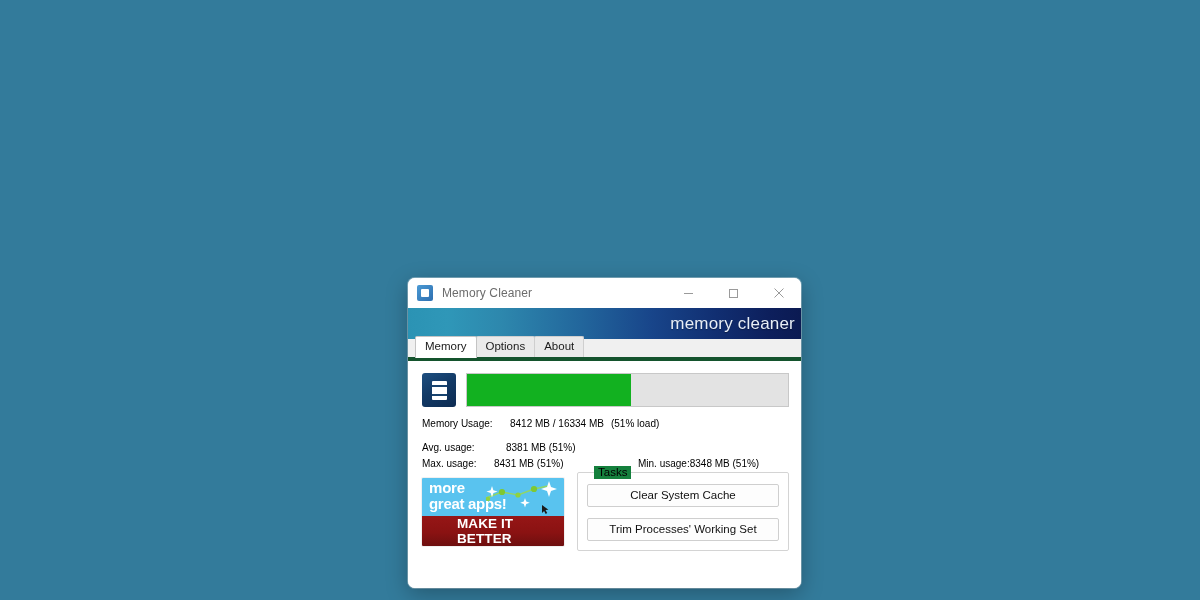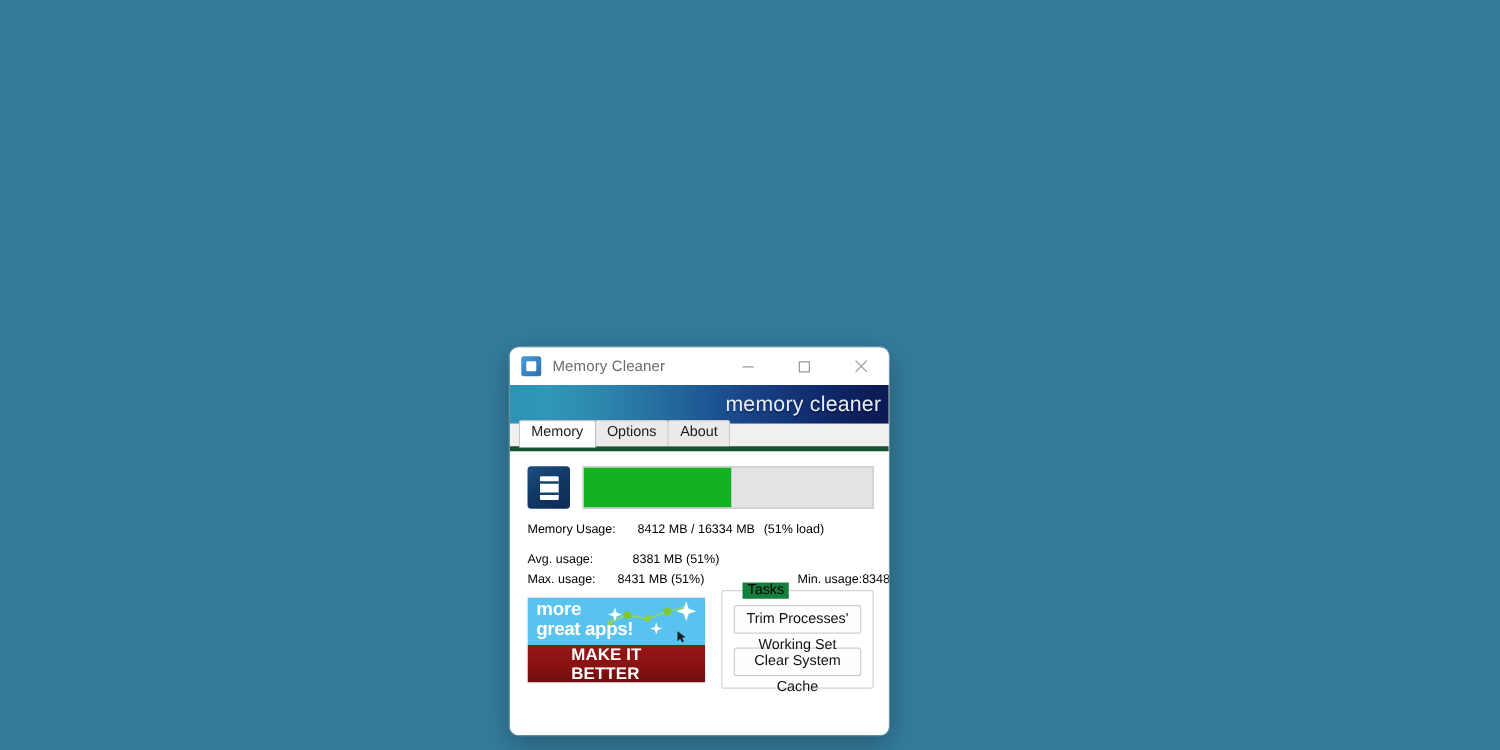--- a/index.html
+++ b/index.html
@@ -13,21 +13,21 @@
     font-family: "Liberation Sans", sans-serif;
     overflow: hidden;
     position: relative;
   }
 
   
   #app-window {
     position: absolute;
     left: 408px;
     top: 278px;
-    width: 303px;
+    width: 393px;
     height: 310px;
     background: #ffffff;
     border-radius: 7px;
     box-shadow: 0 6px 22px rgba(0,0,0,0.28), 0 0 0 1px rgba(255,255,255,0.35);
     overflow: hidden;
     display: flex;
     flex-direction: column;
   }
 
   
@@ -405,19 +405,19 @@
           <div class="ad-more">more</div>
           <div class="ad-great">great apps!</div>
         </div>
         <div id="ad-bottom">
           <span>MAKE IT BETTER</span>
         </div>
       </div>
 
       <div id="tasks-group">
         <div id="tasks-legend">Tasks</div>
+        <button class="task-button">Clear System Cache</button>
         <button class="task-button">Trim Processes' Working Set</button>
-        <button class="task-button">Clear System Cache</button>
       </div>
 
     </div>
   </div>
 </div>
 
 </body></html>

